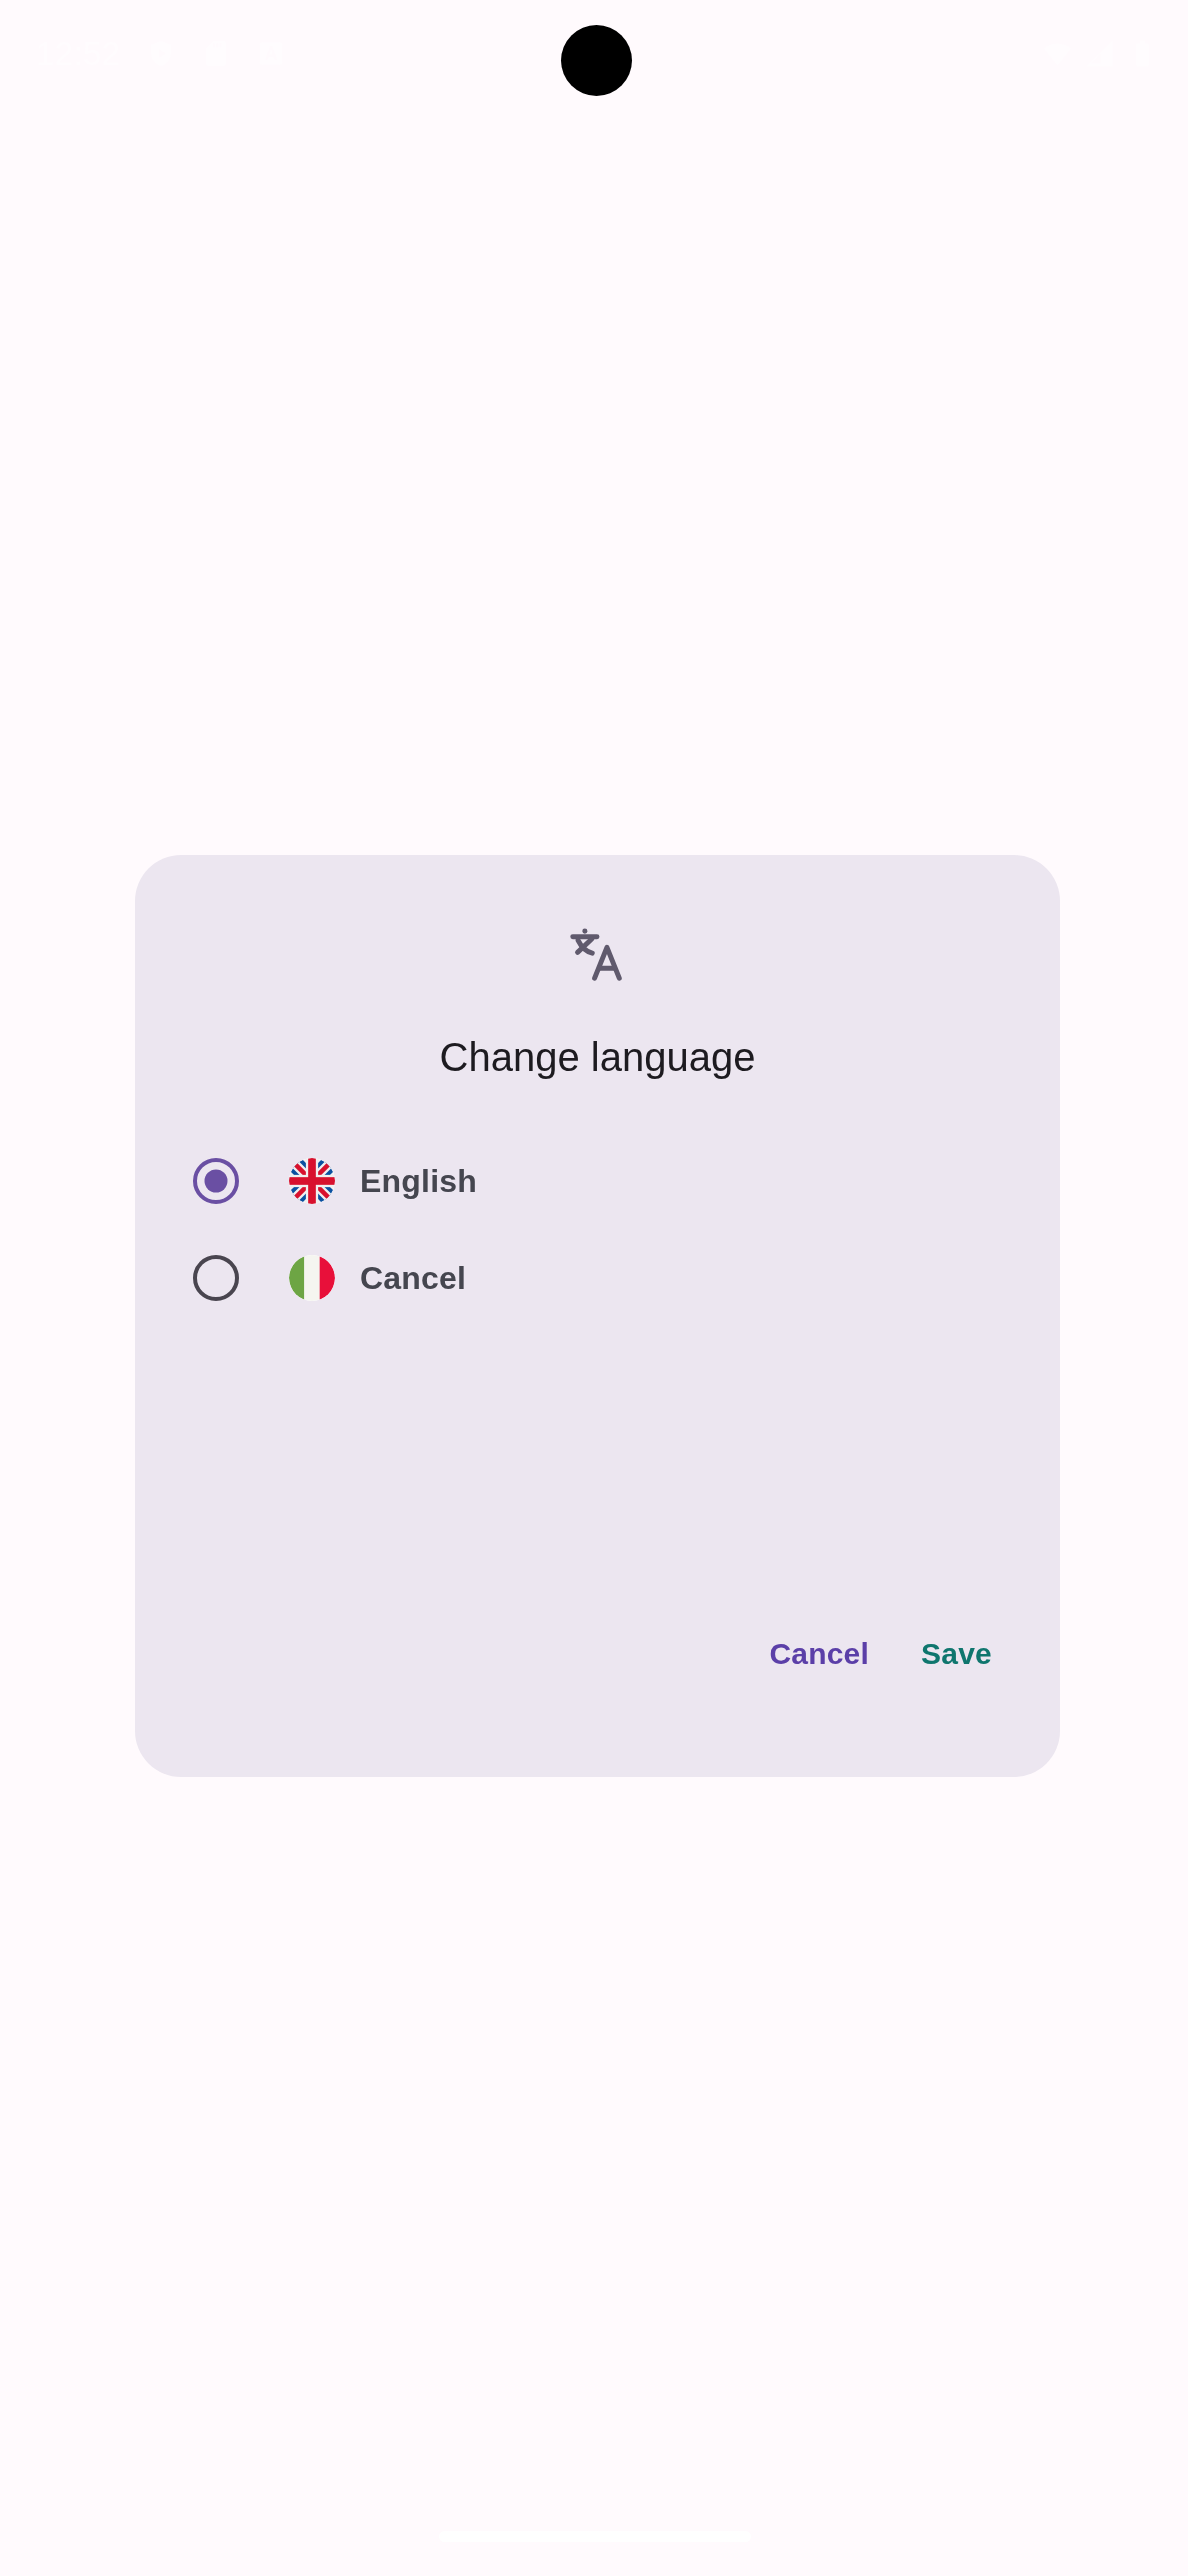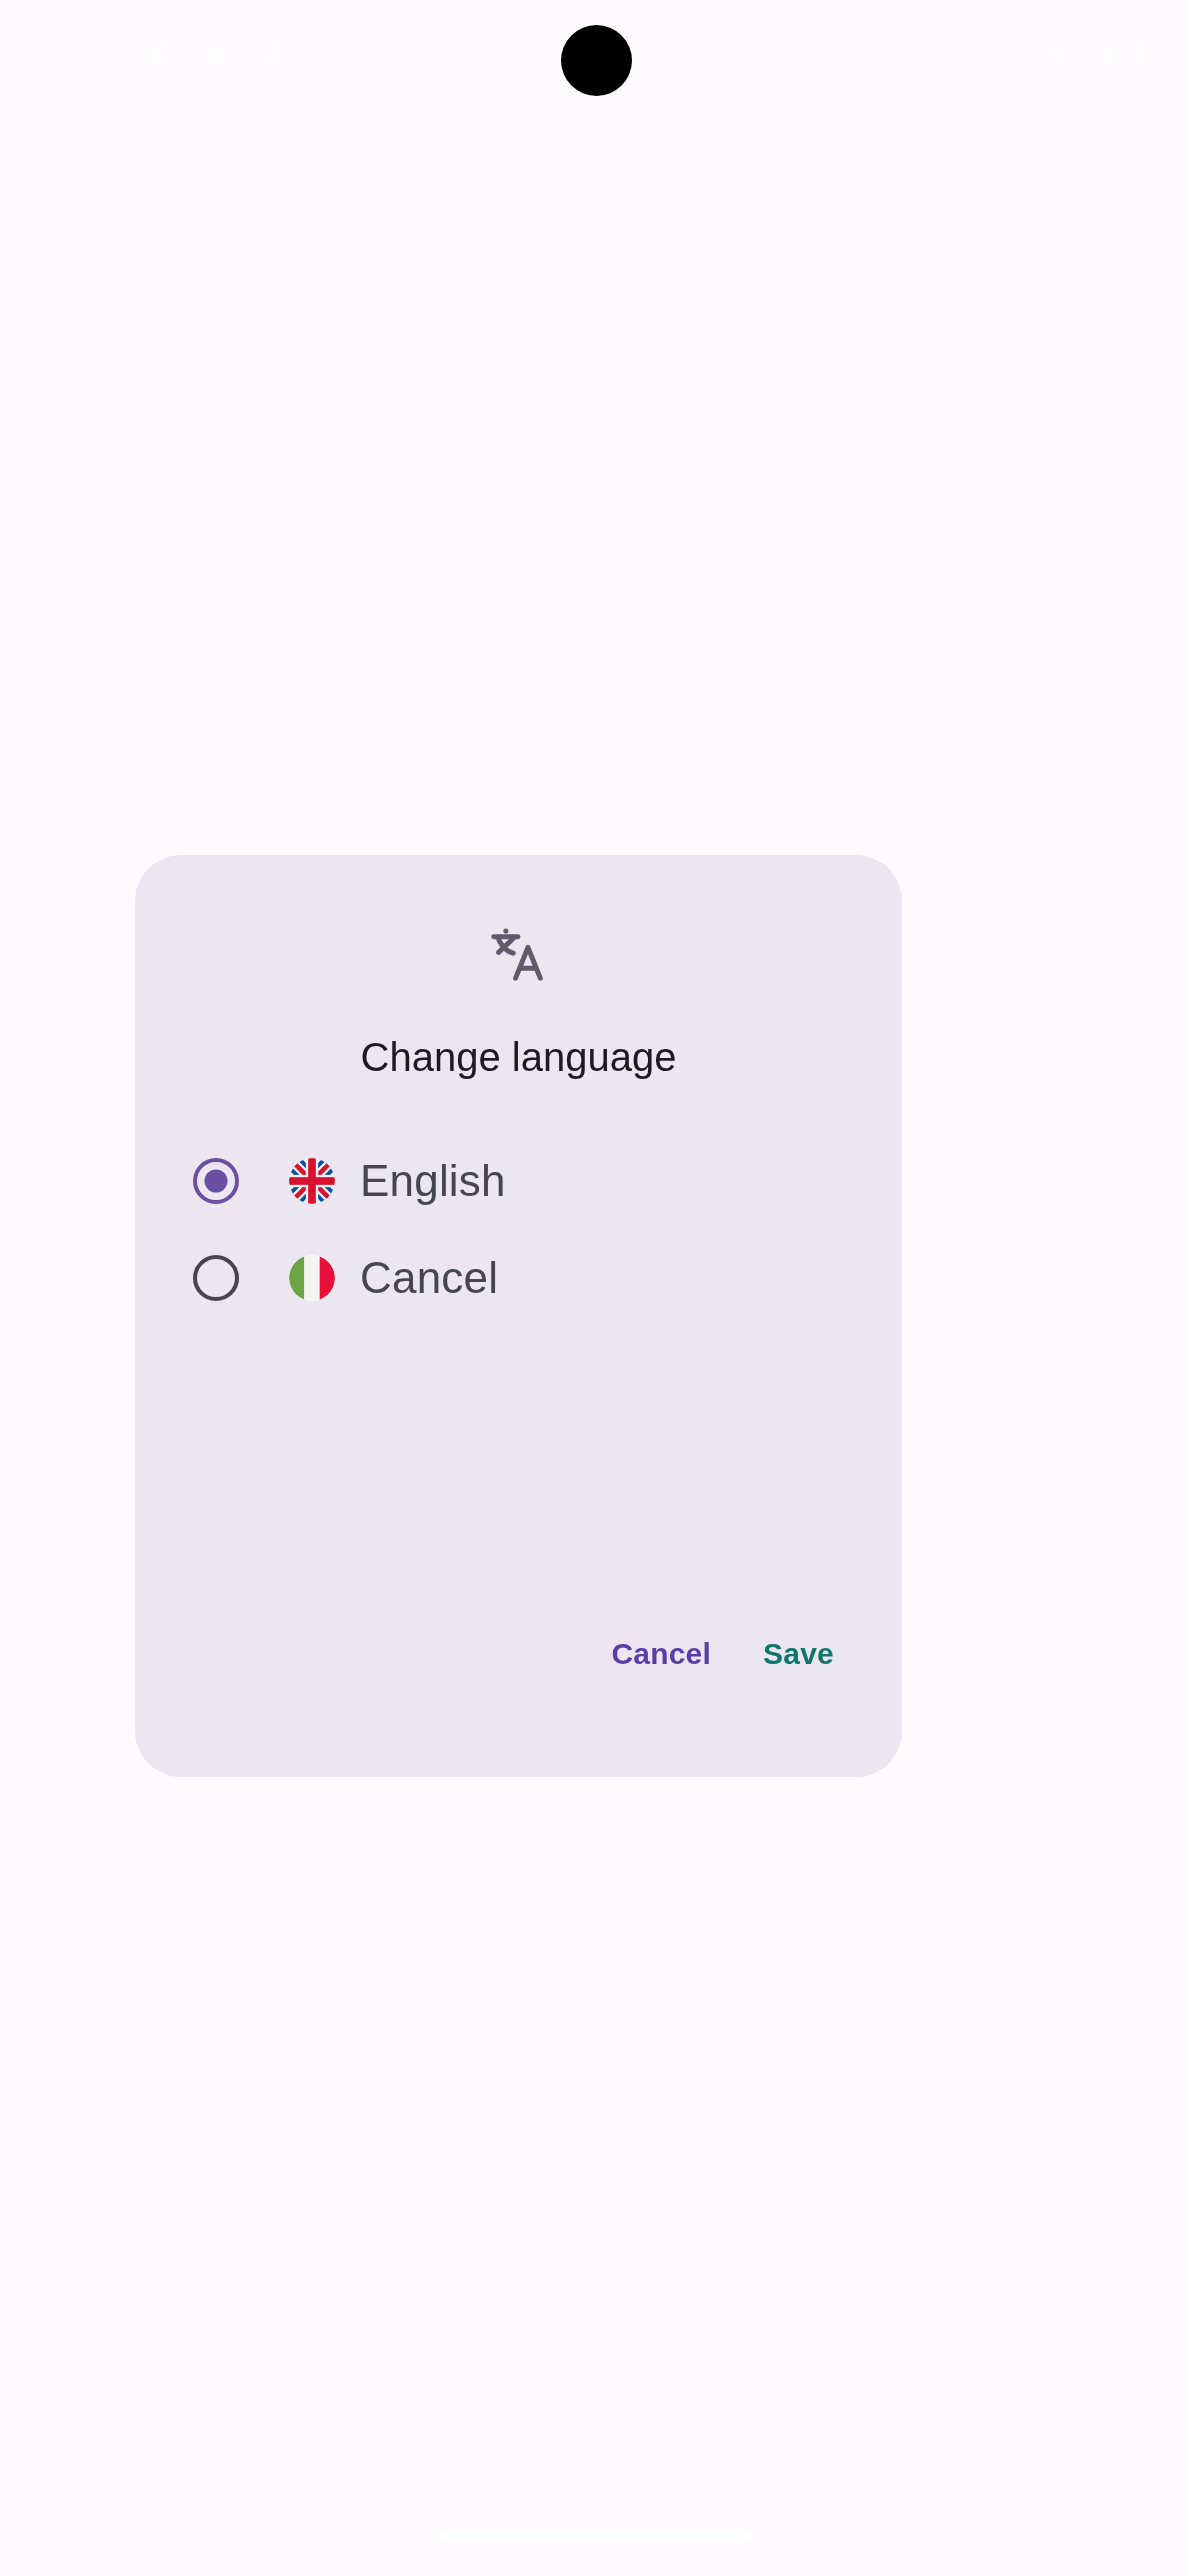--- a/index.html
+++ b/index.html
@@ -77,21 +77,21 @@
   #scrim{
     position:absolute;
     inset:0;
     background:transparent;
   }
 
   #dialog{
     position:absolute;
     left:135px;
     top:855px;
-    width:767px;
+    width:925px;
     height:922px;
     background:#ECE6F0;
     border-radius:46px;
     z-index:10;
     padding:46px 40px 40px 40px;
     display:flex;
     flex-direction:column;
   }
 
   #dialog-icon{
@@ -162,22 +162,22 @@
     margin-left:50px;
     flex:0 0 auto;
     overflow:hidden;
     position:relative;
     background:#fff;
   }
   .flag svg{ display:block; width:100%; height:100%; }
 
   .option-label{
     margin-left:25px;
-    font-size:44px;
-    font-weight:400;
+    font-size:32px;
+    font-weight:700;
     color:#45464F;
     line-height:1;
     letter-spacing:0.2px;
   }
 
   
   #dialog-actions{
     margin-top:auto;
     display:flex;
     justify-content:flex-end;

